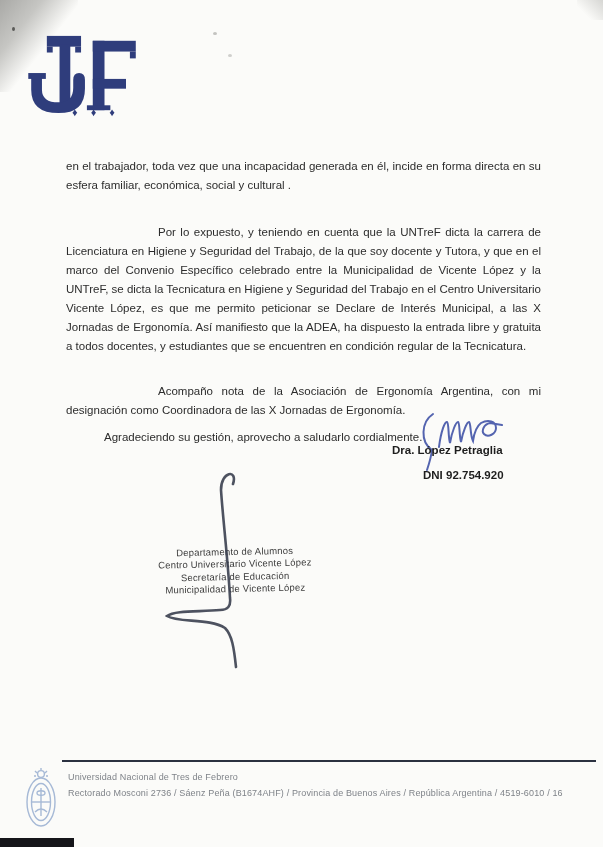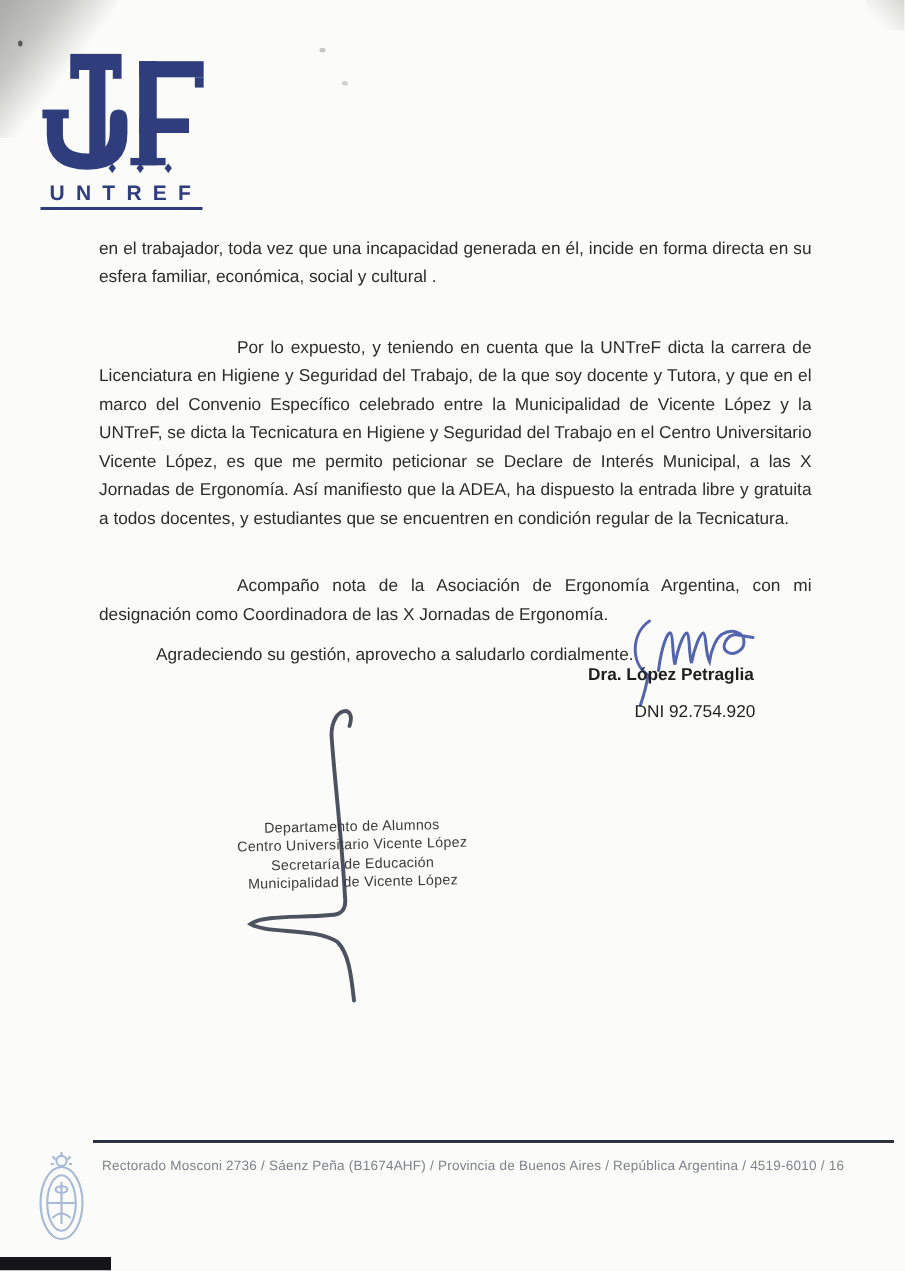--- a/index.html
+++ b/index.html
@@ -45,21 +45,21 @@
   .body-text p.p3{margin-top:26px;text-indent:92px;}
   .body-text p.p4{margin-top:8px;text-indent:38px;}
   
   .sig-scribble{position:absolute;left:418px;top:406px;}
   .sig-name{
     position:absolute;left:392px;top:444px;
     font-size:11.5px;font-weight:bold;color:#1e1e1e;white-space:nowrap;
   }
   .sig-dni{
     position:absolute;left:423px;top:469px;
-    font-size:11.5px;font-weight:normal;color:#1e1e1e;white-space:nowrap;
+    font-size:11.5px;font-weight:bold;color:#1e1e1e;white-space:nowrap;
   }
   
   .stamp{
     position:absolute;left:140px;top:546px;width:190px;
     font-size:9.5px;line-height:12.3px;color:#3c3c3c;text-align:center;
     transform:rotate(-1.2deg);letter-spacing:.2px;
   }
   .flourish{position:absolute;left:150px;top:455px;}
   
   .footer-rule{
@@ -97,21 +97,20 @@
       <path d="M3,44 L14,44 L14,59 Q14,72 31,72 Q46,72 46,57 L46,49 Q46,42 52,42 Q58,42 58,49 L58,58 Q58,83 31,83 Q3,83 3,59 Z"></path>
 
       <rect x="66" y="9" width="12" height="71"></rect>
       <rect x="66" y="9" width="44" height="11"></rect>
       <rect x="104" y="20" width="6" height="7"></rect>
       <rect x="66" y="48" width="34" height="10"></rect>
       <rect x="60" y="75" width="24" height="5"></rect>
     </g>
   </svg>
   <div class="diamonds">♦ ♦ ♦</div>
-  <div class="wordmark">UNTREF</div>
 </div>
 
 <div class="body-text">
   <p class="p1">en el trabajador, toda vez que una incapacidad generada en él,  incide en forma directa en su esfera  familiar, económica, social y cultural .</p>
   <p class="p2">Por lo expuesto,  y teniendo en cuenta que la UNTreF dicta la carrera de Licenciatura en Higiene y Seguridad del Trabajo, de la que soy docente y Tutora, y que en el marco del Convenio Específico celebrado entre la Municipalidad de Vicente López y la UNTreF, se dicta la Tecnicatura en Higiene y Seguridad del Trabajo  en  el Centro Universitario Vicente López,  es que me permito peticionar se Declare de Interés Municipal, a las  X  Jornadas de Ergonomía.  Así manifiesto que la ADEA, ha dispuesto la entrada libre y gratuita a todos docentes, y estudiantes que se encuentren en condición regular  de la Tecnicatura.</p>
   <p class="p3">Acompaño nota de la Asociación de Ergonomía Argentina, con  mi designación como Coordinadora de las  X  Jornadas de Ergonomía.</p>
   <p class="p4">Agradeciendo su gestión, aprovecho a saludarlo cordialmente.</p>
 </div>
 
 <svg class="sig-scribble" width="100" height="66" viewBox="0 0 100 66">
@@ -141,14 +140,15 @@
     <ellipse cx="17" cy="36" rx="9.5" ry="18.5"></ellipse>
     <line x1="7.5" y1="36" x2="26.5" y2="36"></line>
     <line x1="17" y1="22" x2="17" y2="50"></line>
     <ellipse cx="17" cy="27" rx="4" ry="2.2"></ellipse>
     <path d="M11,46 Q17,40 23,46"></path>
     <circle cx="17" cy="8" r="3.4"></circle>
     <path d="M17,2 L17,4 M11,5 L13,7 M23,5 L21,7 M10,10 L12,10 M24,10 L22,10"></path>
   </g>
 </svg>
 <div class="footer-text">
+  <div>Universidad Nacional de Tres de Febrero</div>
   <div>Rectorado Mosconi 2736 / Sáenz Peña (B1674AHF) / Provincia de Buenos Aires / República Argentina / 4519-6010 / 16</div>
 </div>
 
 </body></html>

